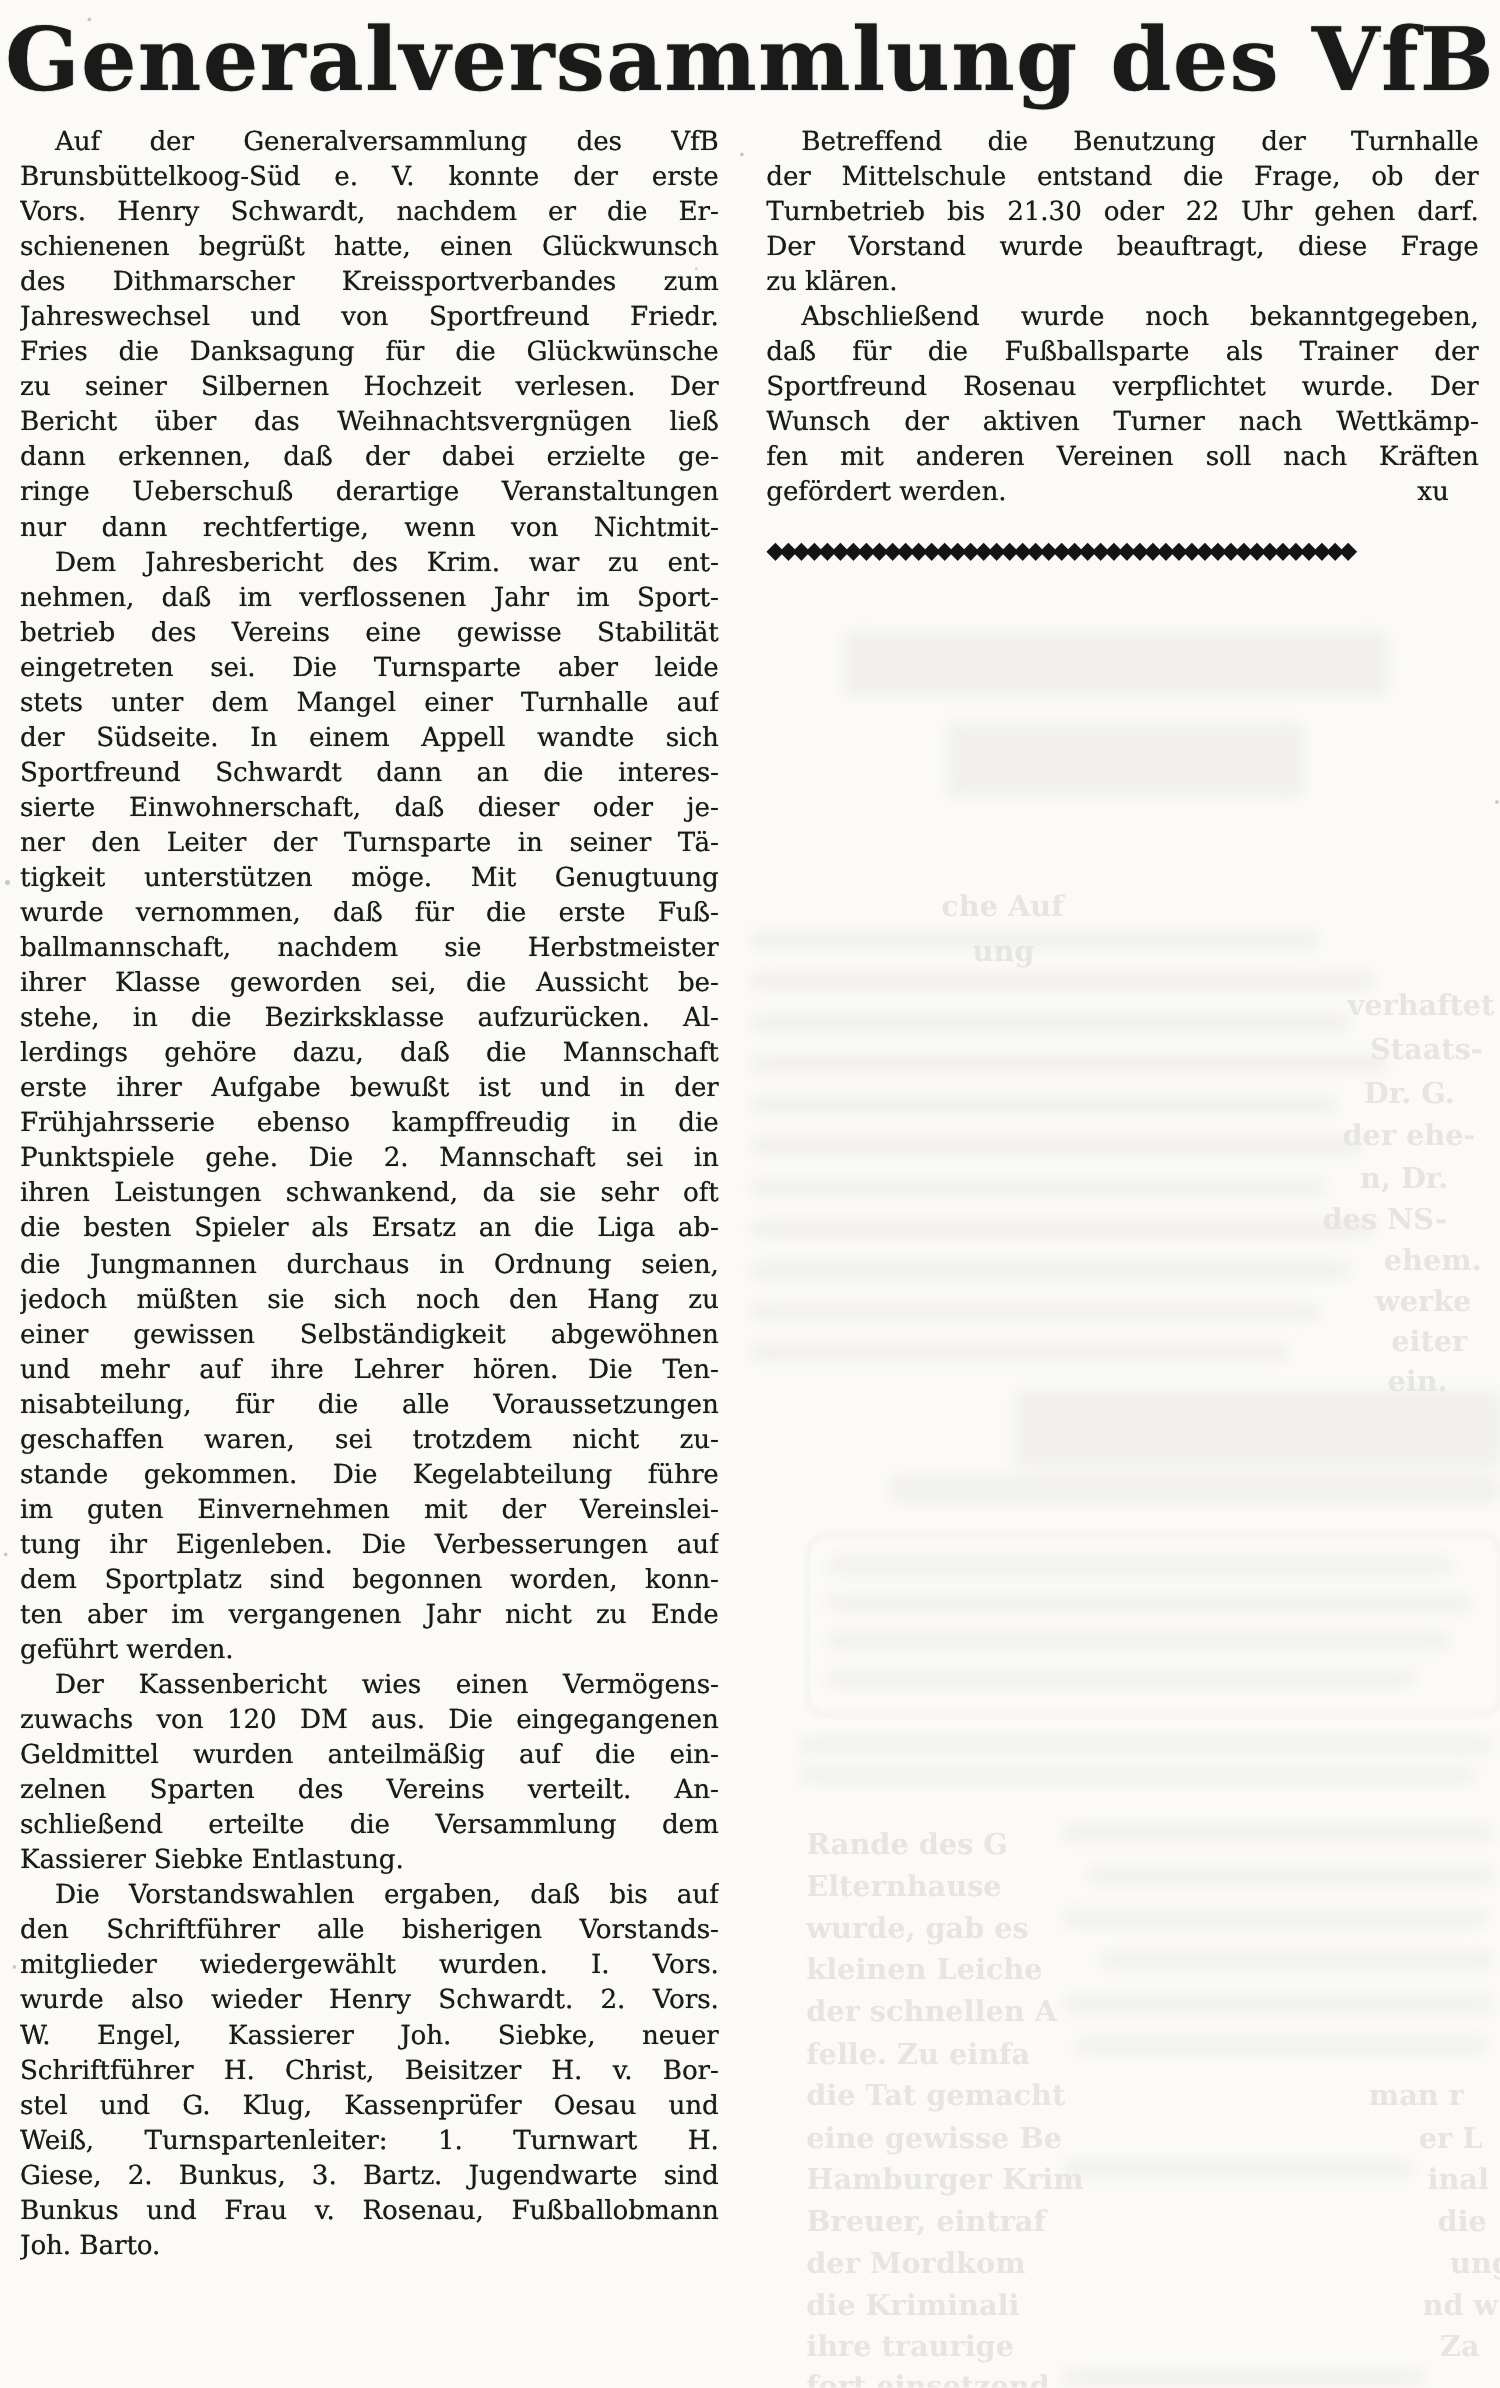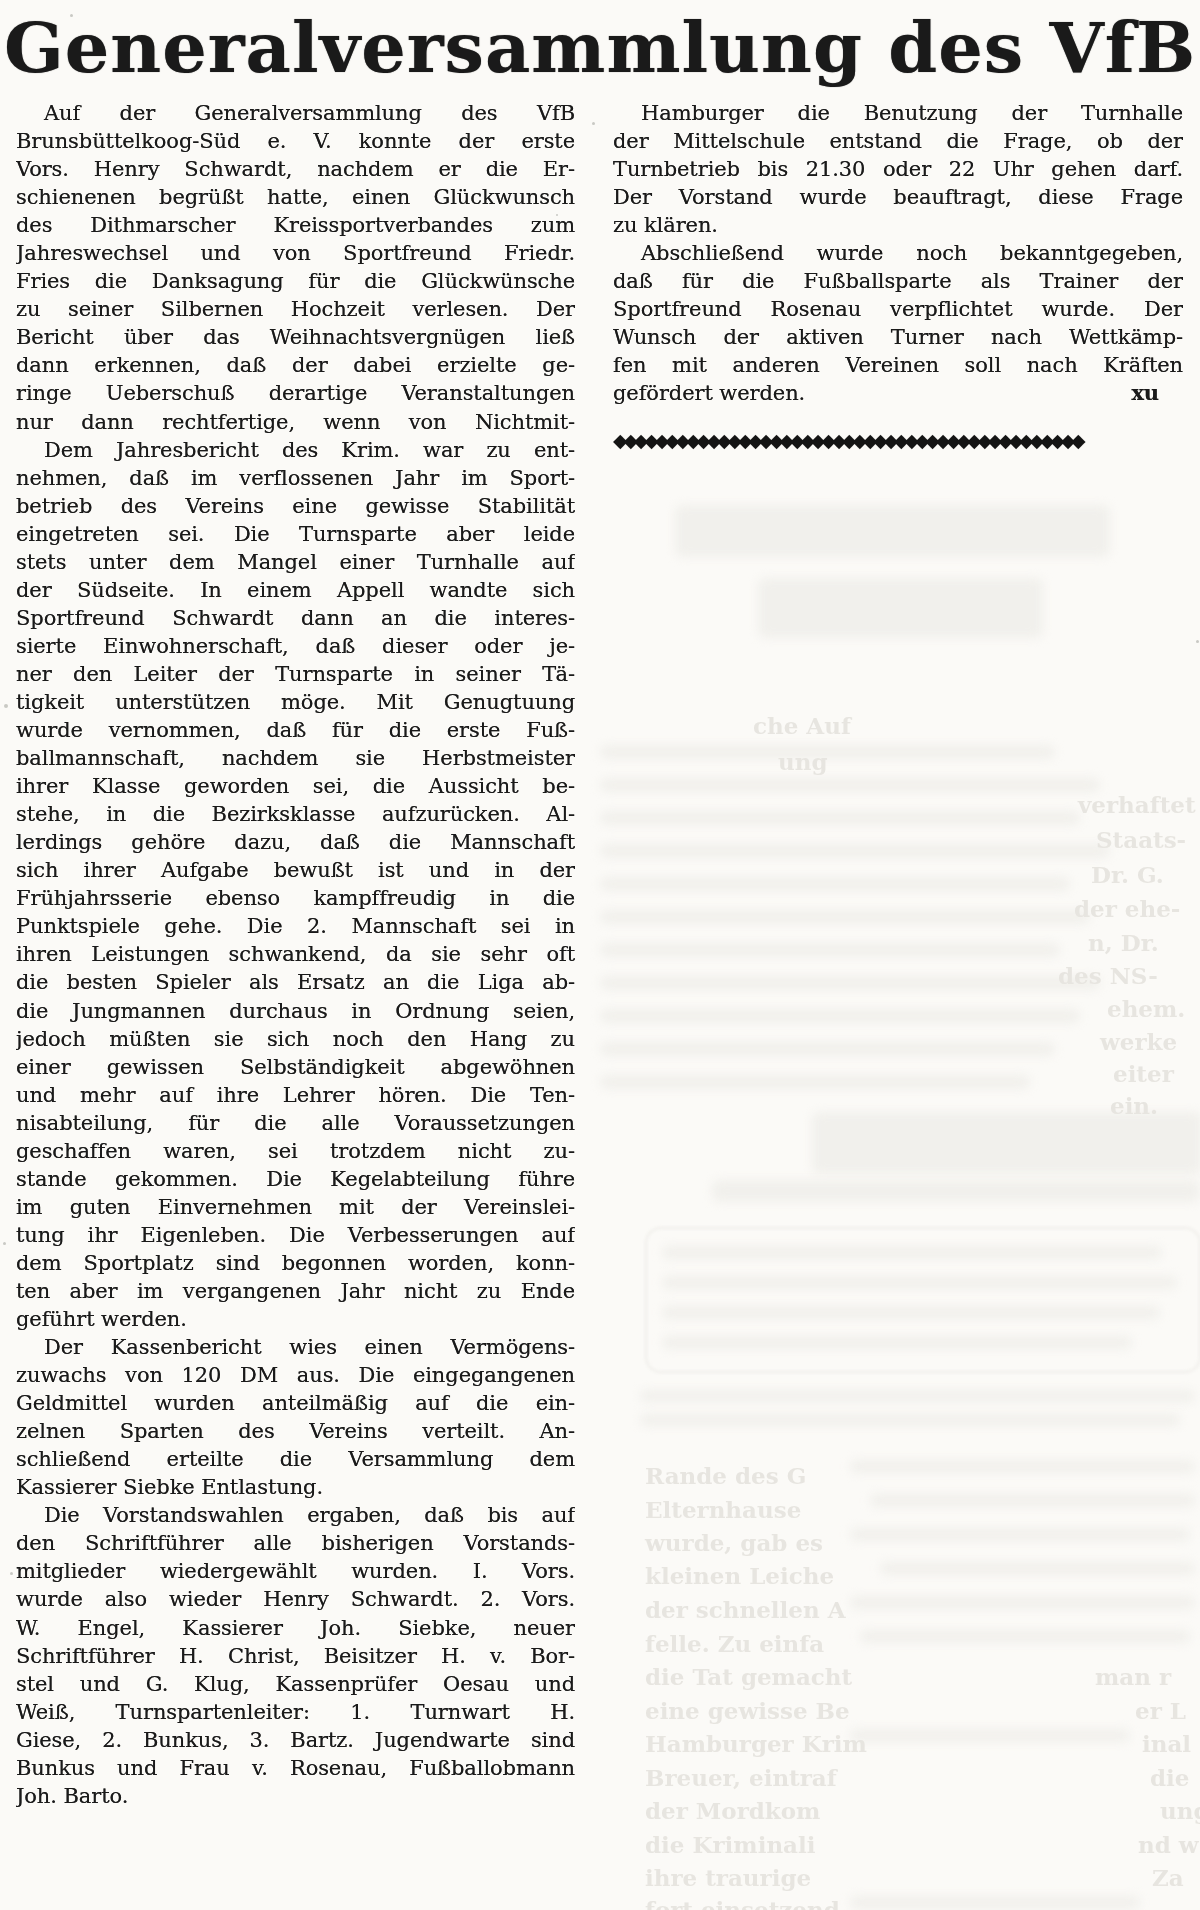--- a/index.html
+++ b/index.html
@@ -25,21 +25,21 @@
   .col-right{left:613px;width:570px;}
   .para{margin:0;}
   .tline{
     height:28.05px;overflow:hidden;
     text-align:justify;text-align-last:justify;text-justify:inter-word;
     text-shadow:0 0 0.6px rgba(25,25,25,.75);
   }
   .tline.ind{text-indent:28px;}
   .tline.end{text-align-last:left;}
   .tline.sig-line{display:flex;justify-content:space-between;align-items:baseline;padding-right:24px;}
-  .sig{font-weight:bold;}
+  .sig{font-weight:normal;}
   
   .divider{
     position:absolute;left:613px;top:428px;width:570px;height:24px;
     overflow:hidden;white-space:nowrap;z-index:3;
     font-family:"DejaVu Sans","Liberation Sans",sans-serif;
     font-size:19px;line-height:24px;letter-spacing:-4.2px;color:#141414;
   }
   
   .ghost{position:absolute;inset:0;z-index:1;pointer-events:none;}
   .ghost-frag{
@@ -152,21 +152,21 @@
         <div class="tline">der Südseite. In einem Appell wandte sich</div>
         <div class="tline">Sportfreund Schwardt dann an die interes-</div>
         <div class="tline">sierte Einwohnerschaft, daß dieser oder je-</div>
         <div class="tline">ner den Leiter der Turnsparte in seiner Tä-</div>
         <div class="tline">tigkeit unterstützen möge. Mit Genugtuung</div>
         <div class="tline">wurde vernommen, daß für die erste Fuß-</div>
         <div class="tline">ballmannschaft, nachdem sie Herbstmeister</div>
         <div class="tline">ihrer Klasse geworden sei, die Aussicht be-</div>
         <div class="tline">stehe, in die Bezirksklasse aufzurücken. Al-</div>
         <div class="tline">lerdings gehöre dazu, daß die Mannschaft</div>
-        <div class="tline">sich ihrer Aufgabe bewußt ist und in der</div>
+        <div class="tline">erste ihrer Aufgabe bewußt ist und in der</div>
         <div class="tline">Frühjahrsserie ebenso kampffreudig in die</div>
         <div class="tline">Punktspiele gehe. Die 2. Mannschaft sei in</div>
         <div class="tline">ihren Leistungen schwankend, da sie sehr oft</div>
         <div class="tline">die besten Spieler als Ersatz an die Liga ab-</div>
         <div class="tline">die Jungmannen durchaus in Ordnung seien,</div>
         <div class="tline">jedoch müßten sie sich noch den Hang zu</div>
         <div class="tline">einer gewissen Selbständigkeit abgewöhnen</div>
         <div class="tline">und mehr auf ihre Lehrer hören. Die Ten-</div>
         <div class="tline">nisabteilung, für die alle Voraussetzungen</div>
         <div class="tline">geschaffen waren, sei trotzdem nicht zu-</div>
@@ -194,21 +194,21 @@
         <div class="tline">Schriftführer H. Christ, Beisitzer H. v. Bor-</div>
         <div class="tline">stel und G. Klug, Kassenprüfer Oesau und</div>
         <div class="tline">Weiß, Turnspartenleiter: 1. Turnwart H.</div>
         <div class="tline">Giese, 2. Bunkus, 3. Bartz. Jugendwarte sind</div>
         <div class="tline">Bunkus und Frau v. Rosenau, Fußballobmann</div>
         <div class="tline end">Joh. Barto.</div>
       </div>
     </div>
   <div class="col col-right">
       <div class="para">
-        <div class="tline ind">Hamburger die Benutzung der Turnhalle</div>
+        <div class="tline ind">Betreffend die Benutzung der Turnhalle</div>
         <div class="tline">der Mittelschule entstand die Frage, ob der</div>
         <div class="tline">Turnbetrieb bis 21.30 oder 22 Uhr gehen darf.</div>
         <div class="tline">Der Vorstand wurde beauftragt, diese Frage</div>
         <div class="tline end">zu klären.</div>
       </div>
       <div class="para">
         <div class="tline ind">Abschließend wurde noch bekanntgegeben,</div>
         <div class="tline">daß für die Fußballsparte als Trainer der</div>
         <div class="tline">Sportfreund Rosenau verpflichtet wurde. Der</div>
         <div class="tline">Wunsch der aktiven Turner nach Wettkämp-</div>

